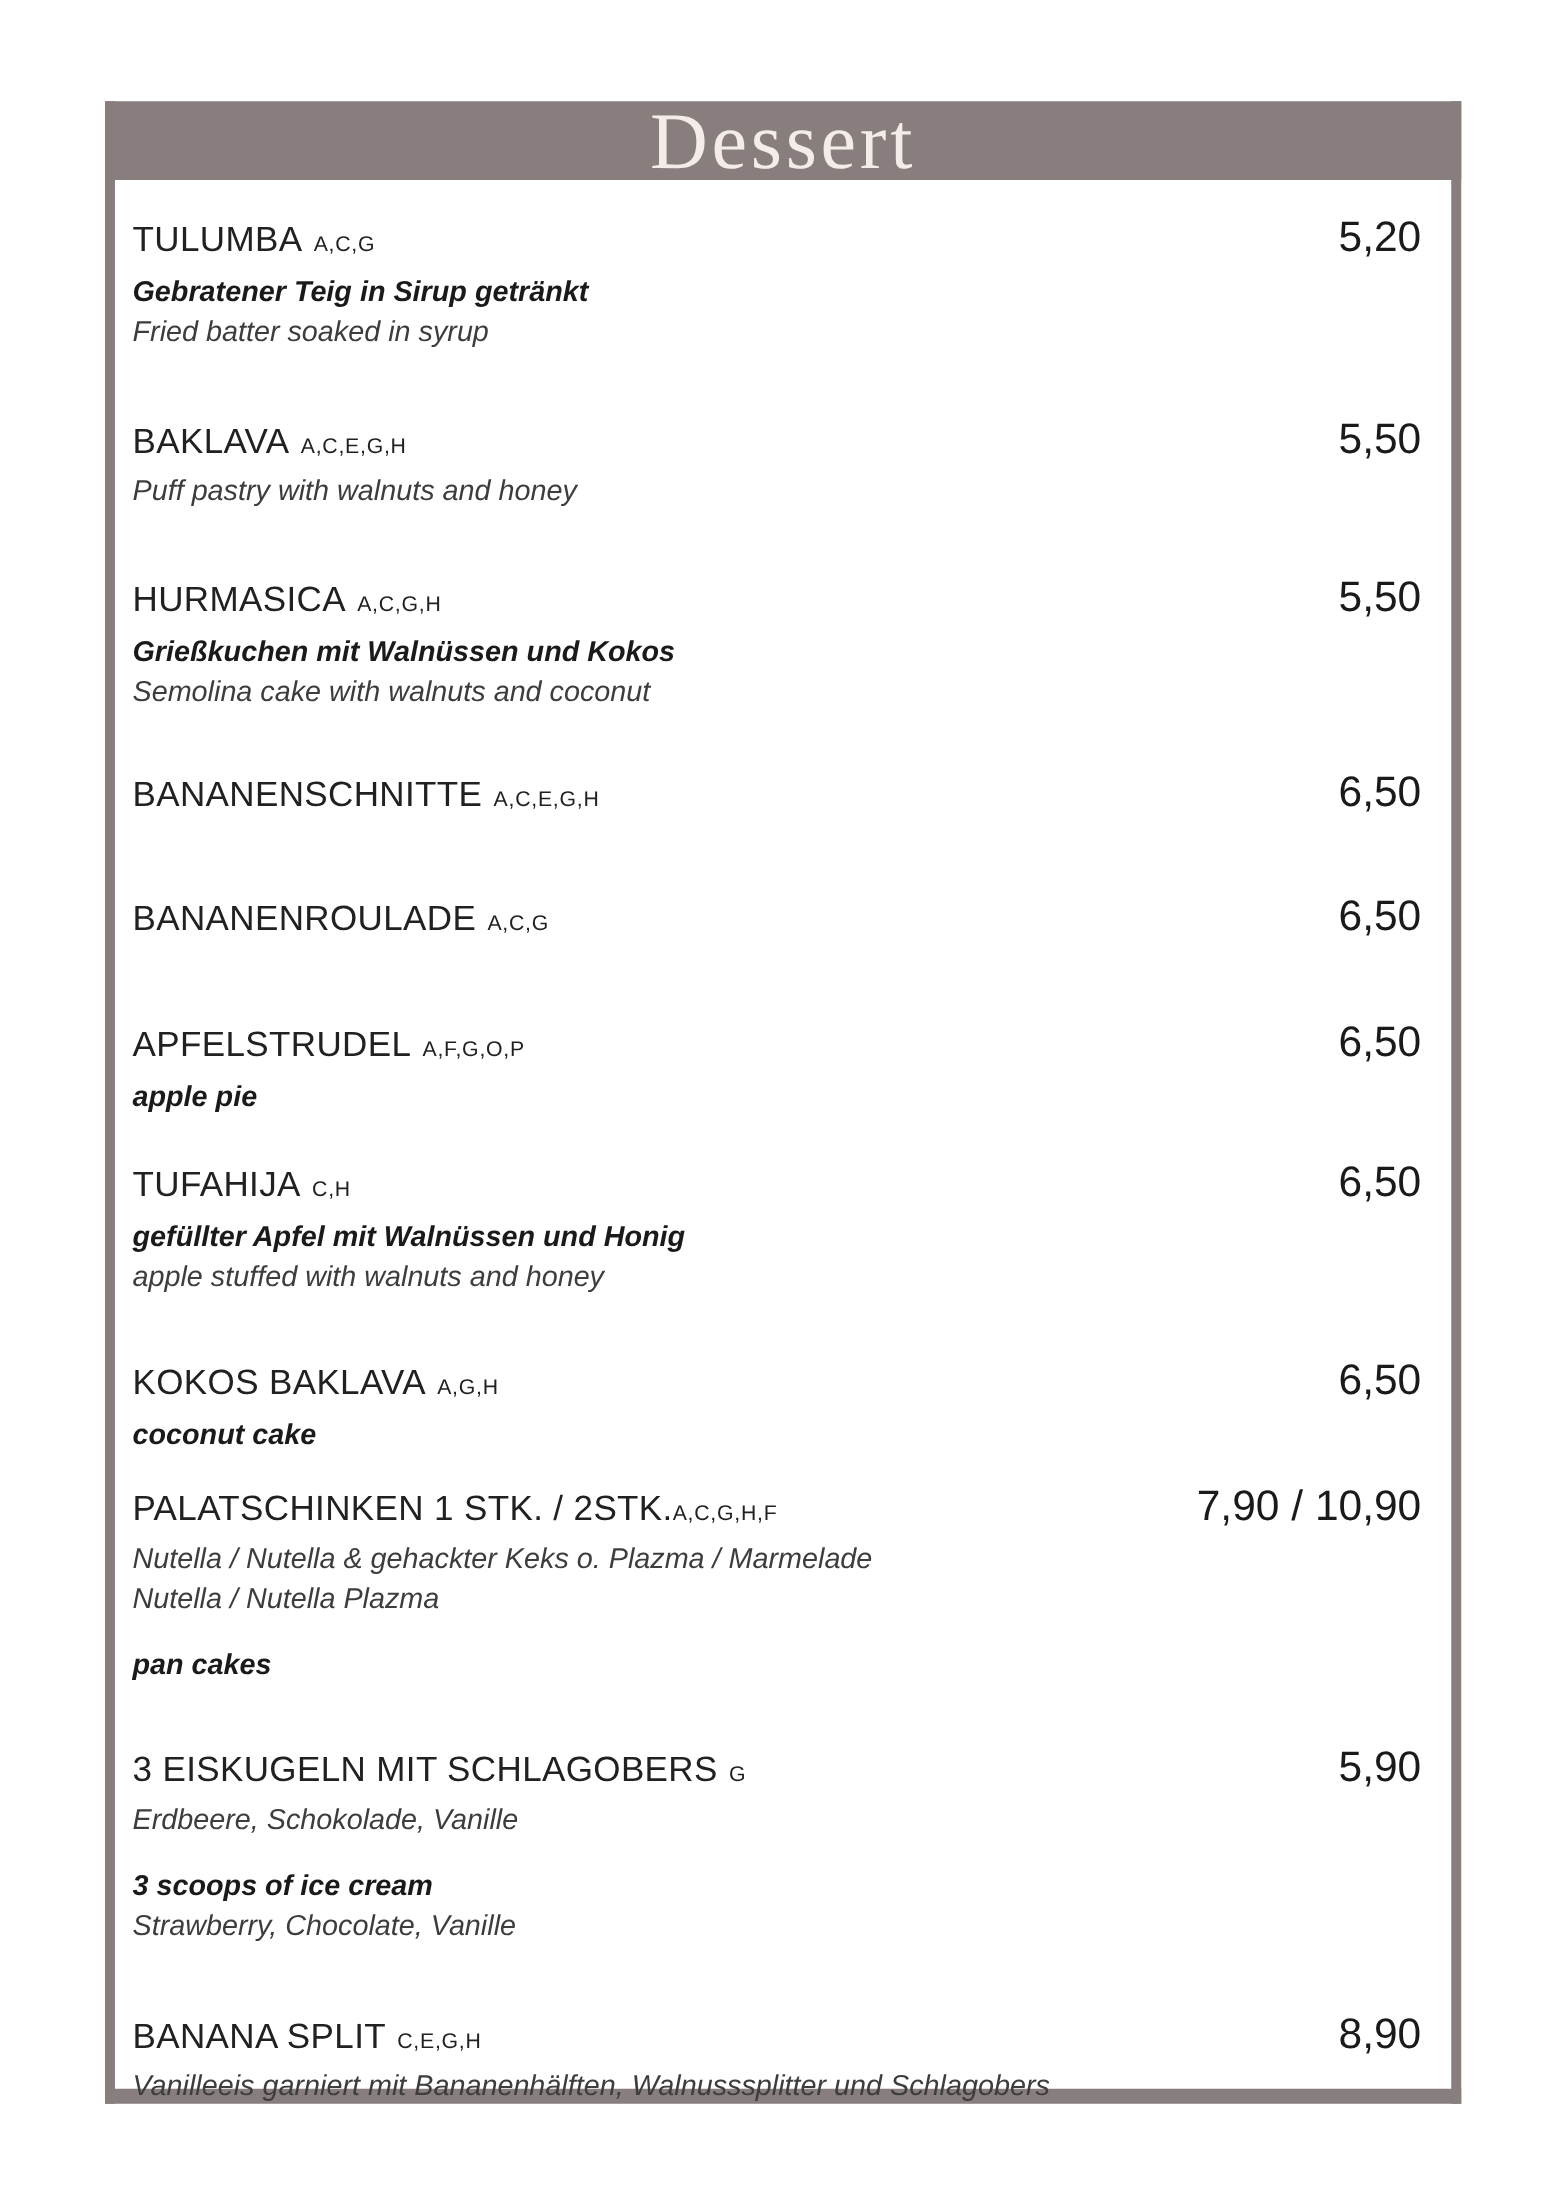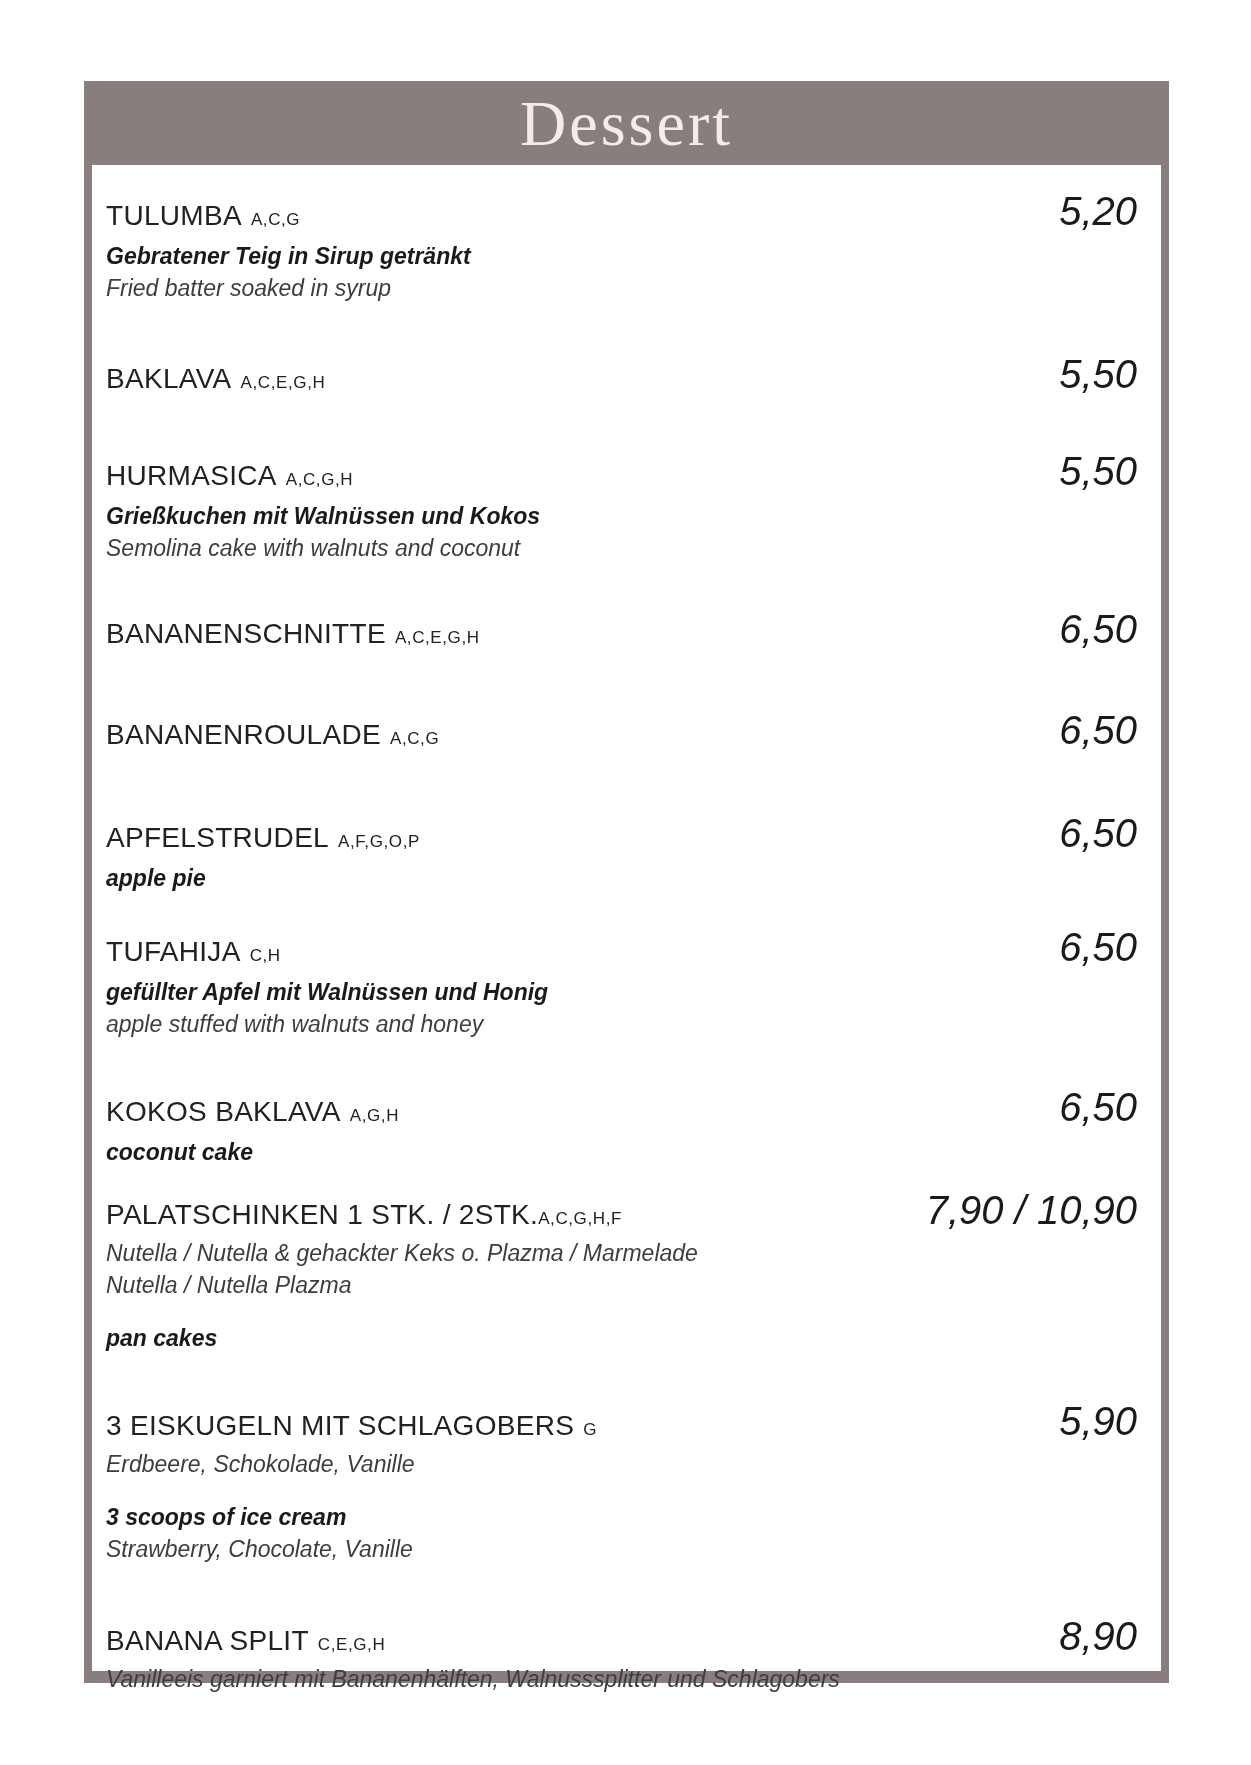--- a/index.html
+++ b/index.html
@@ -17,21 +17,21 @@
     position:absolute;
     left:84px; top:81px;
     width:1085px;
     height:1602px;
     background:#ffffff;
     border-left:8px solid var(--taupe);
     border-right:8px solid var(--taupe);
     border-bottom:12px solid var(--taupe);
   }
   .menu-header{
-    height:84px;
+    height:63px;
     margin:0 -8px;
     background:var(--taupe);
     display:flex;
     align-items:center;
     justify-content:center;
   }
   .menu-title{
     font-family:"Liberation Serif",serif;
     font-size:64px;
     line-height:81px;
@@ -66,26 +66,25 @@
     color:var(--ink);
   }
   .item-allergens{
     font-size:17px;
     letter-spacing:0.6px;
     color:var(--ink);
     margin-left:9px;
   }
   .item-allergens.attached{margin-left:0;}
   .item-price{
-    font-size:40px;
+    font-size:34px;
     line-height:36px;
     color:var(--ink-bold);
     white-space:nowrap;
     margin-left:20px;
-    font-style:italic;
   }
   .item-desc{
     font-style:italic;
     font-size:23px;
     line-height:32px;
   }
   .item-desc.bold{
     font-weight:700;
     color:var(--ink-bold);
     margin-top:2px;
@@ -111,20 +110,21 @@
           <span class="item-price">5,20</span>
         </div>
         <div class="item-desc bold">Gebratener Teig in Sirup getränkt</div>
         <div class="item-desc light">Fried batter soaked in syrup</div>
       </div>
       <div class="menu-item">
         <div class="item-header">
           <div class="item-title"><span class="item-name">BAKLAVA</span><span class="item-allergens">A,C,E,G,H</span></div>
           <span class="item-price">5,50</span>
         </div>
+        <div class="item-desc light">Puff pastry with walnuts and honey</div>
       </div>
       <div class="menu-item">
         <div class="item-header">
           <div class="item-title"><span class="item-name">HURMASICA</span><span class="item-allergens">A,C,G,H</span></div>
           <span class="item-price">5,50</span>
         </div>
         <div class="item-desc bold">Grießkuchen mit Walnüssen und Kokos</div>
         <div class="item-desc light">Semolina cake with walnuts and coconut</div>
       </div>
       <div class="menu-item">

